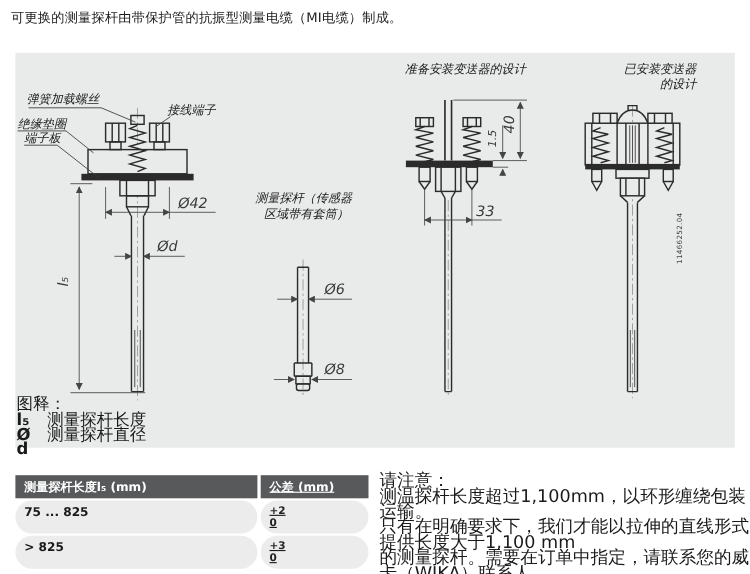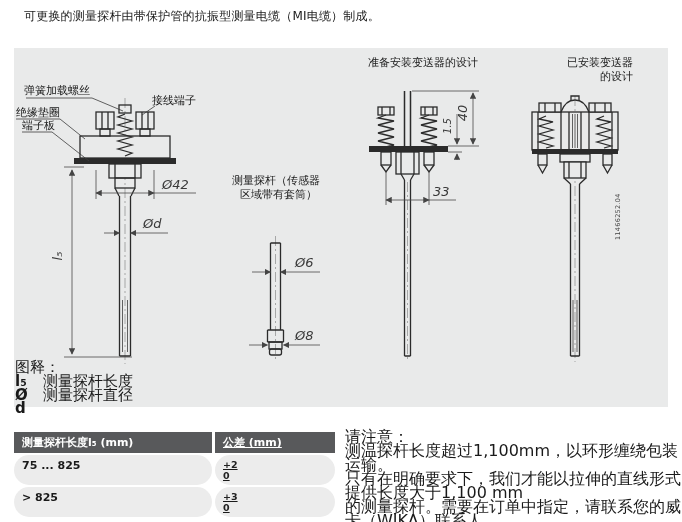--- a/index.html
+++ b/index.html
@@ -1,38 +1,38 @@
 <!DOCTYPE html>
 <html><head>
 <meta charset="utf-8">
 <style>
   html,body{margin:0;padding:0;}
   body{
     position:relative;width:682px;height:522px;background:#fff;overflow:hidden;
     font-family:"DejaVu Sans",sans-serif;color:#1a1a1a;
   }
-  .intro{position:absolute;left:24px;top:8px;font-size:12px;letter-spacing:0.2px;}
+  .intro{position:absolute;left:10px;top:8px;font-size:12px;letter-spacing:0.2px;}
   .panel{position:absolute;left:14px;top:48px;width:654px;height:359px;background:#e9eaea;}
   .panel svg{position:absolute;left:0;top:0;}
-  .lbl{position:absolute;font-size:11px;line-height:13px;color:#1a1a1a;white-space:nowrap;}
+  .lbl{position:absolute;font-size:11px;line-height:13px;color:#1a1a1a;white-space:nowrap;font-style:italic;}
   .caption2{line-height:14px;}
   .caption2 .l2{padding-left:8px;}
   .center{text-align:right;white-space:normal;}
   .legend{position:absolute;left:1px;top:313px;font-size:15px;line-height:13px;}
   .legend .row{display:flex;margin-top:1px;}
   .legend .sym{width:28px;font-weight:bold;}
   .docnum{
     position:absolute;left:600px;top:146px;height:46px;font-size:6.5px;color:#444;
     writing-mode:vertical-rl;transform:rotate(180deg);letter-spacing:0.3px;
   }
   
   .spec-table{position:absolute;left:14px;top:432px;width:321px;font-size:11px;}
   .t-row{display:flex;gap:3px;}
   .t-row + .t-row{margin-top:2px;}
-  .c1{width:198px;box-sizing:border-box;}
+  .c1{width:220px;box-sizing:border-box;}
   .c2{flex:1;box-sizing:border-box;text-decoration:underline;}
   .th{background:#58595b;color:#fff;font-weight:bold;height:21px;line-height:21px;padding-left:8px;}
   .td{background:#ececec;padding:4px 0 4px 8px;min-height:18px;border-radius:15px;}
   .td.c1{font-weight:bold;}
   .tol{font-size:9.5px;line-height:11px;font-weight:bold;color:#222;}
   
   .notes{position:absolute;left:345px;top:430px;width:337px;font-size:16px;line-height:14px;}
   
   .ln{stroke:#2b2b2b;stroke-width:1.3;fill:none;}
   .ln rect{fill:none;}

